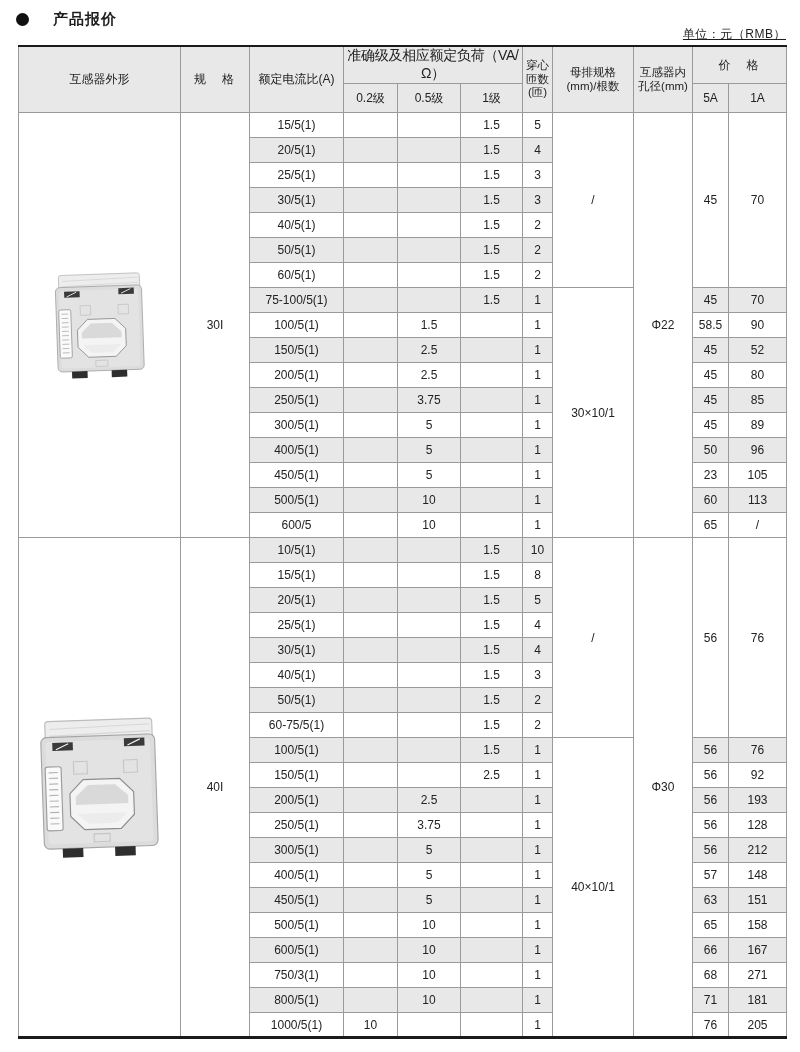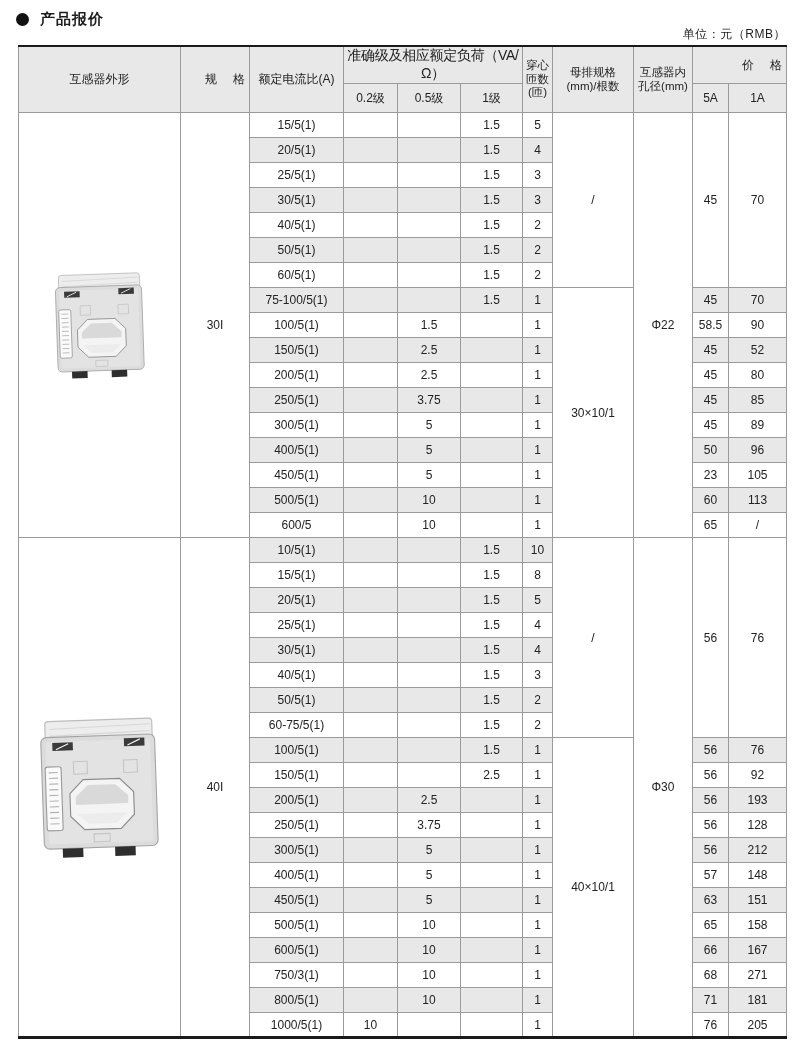--- a/index.html
+++ b/index.html
@@ -6,27 +6,27 @@
   html,body { width:800px; height:1052px; }
   body {
     background:#ffffff;
     font-family:"Liberation Sans","DejaVu Sans",sans-serif;
     color:#1e1e1e;
     position:relative;
     overflow:hidden;
   }
   .page-title {
     position:absolute; left:16px; top:10px;
-    display:inline-flex; align-items:center; gap:11px;
+    display:inline-flex; align-items:center; gap:24px;
     font-size:15px; font-weight:bold; letter-spacing:1px;
   }
   .bullet { width:13px; height:13px; border-radius:50%; background:#111; flex:0 0 auto; }
   .unit-note {
     position:absolute; right:14px; top:26px;
-    font-size:12px; letter-spacing:0.5px;
+    font-size:12px; letter-spacing:0.5px;text-decoration:underline;
   }
   table.quote {
     position:absolute; left:18px; top:45px; width:768px;
     border-collapse:collapse; table-layout:fixed;
     font-size:12px;
   }
   table.quote { border-left:1px solid #9a9a9a; border-right:1px solid #9a9a9a;
     border-top:2px solid #1a1a1a; border-bottom:3px solid #1a1a1a; }
   th, td {
     border:1px solid #9a9a9a;
@@ -37,21 +37,21 @@
   }
   thead th { background:#e8e8e8; font-size:12px; color:#222; }
   thead tr.h1 { height:28px; }
   thead tr.h2 { height:29px; }
   tbody tr { height:25px; }
   tbody td { background:#ffffff; color:#222; }
   tbody tr.shade td { background:#e8e8e8; }
   tbody td.merged { background:#ffffff !important; }
   .hline { display:block; line-height:1.2; font-size:11.5px; }
   th.acc-group { font-size:14px; letter-spacing:-0.3px; }
-  th.sp { letter-spacing:2px;text-align:right; }
+  th.sp { letter-spacing:2px; }
   td.img-cell svg { display:block; margin:0 auto; }
 </style>
 </head>
 <body>
 
 <div class="page-title">
   <span class="bullet"></span>
   <span>产品报价</span>
 </div>
 

